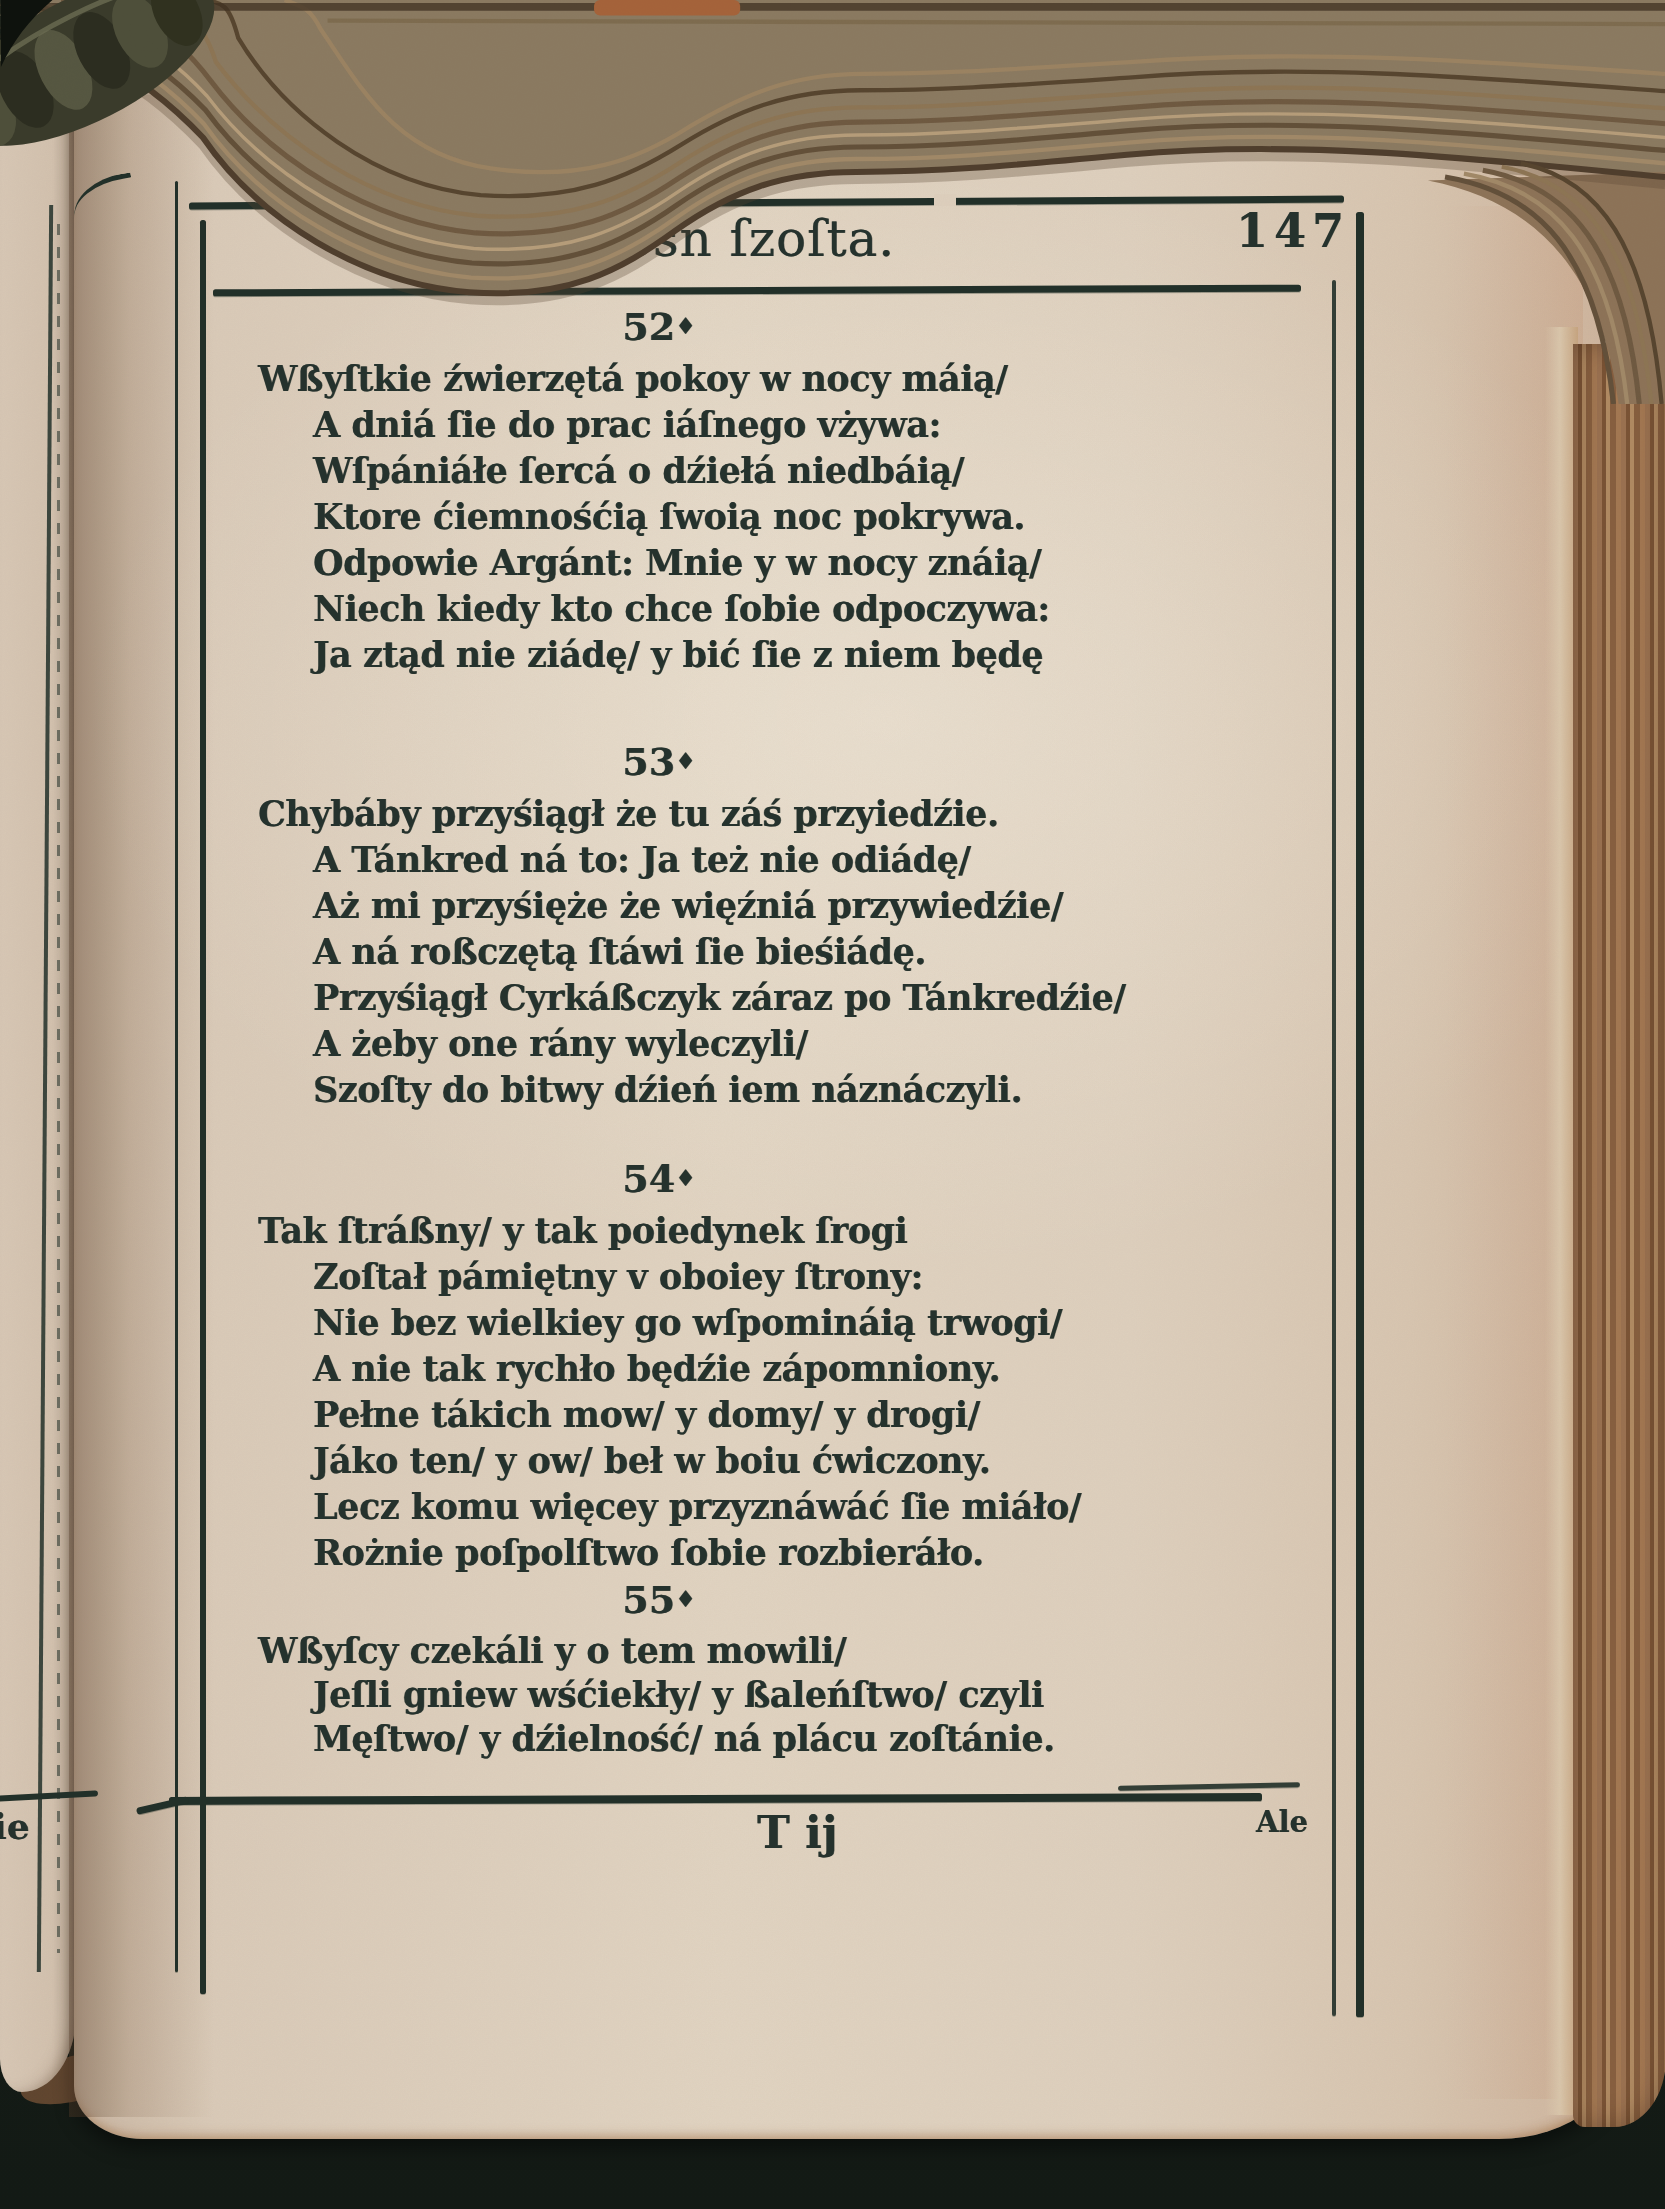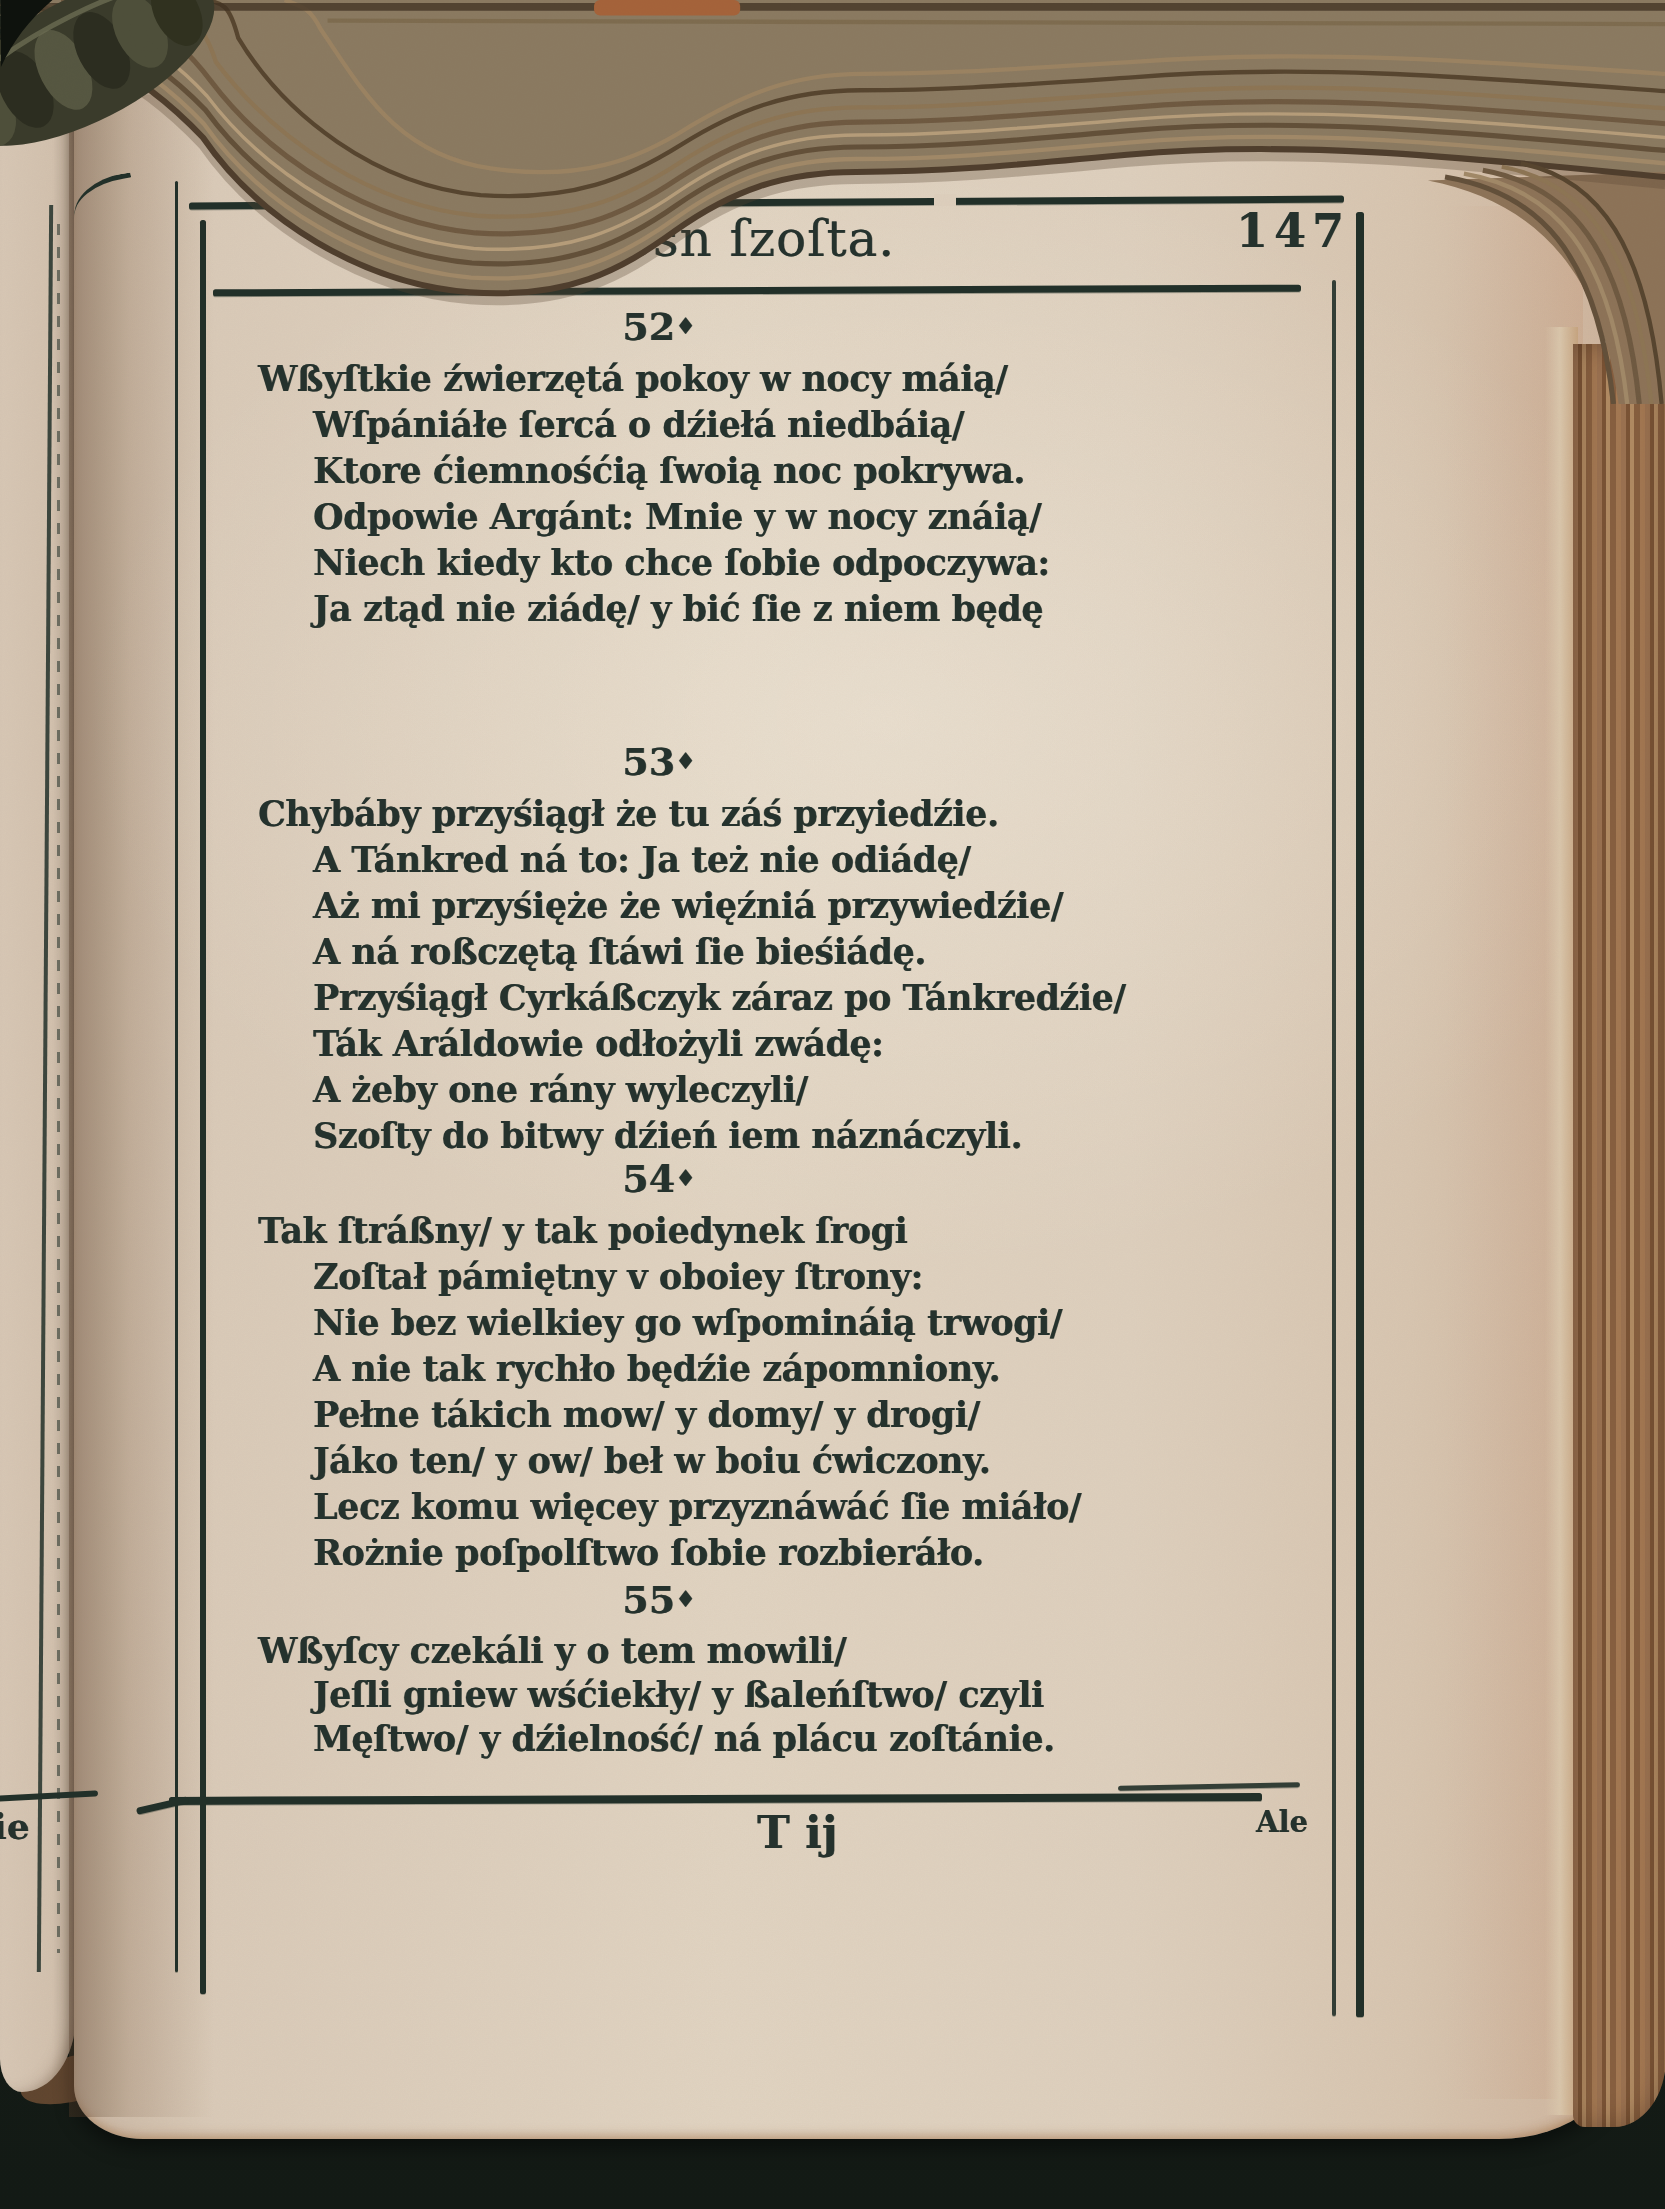--- a/index.html
+++ b/index.html
@@ -120,35 +120,35 @@
   <div class="rule rule-bottom"></div>
   <div class="rule rule-bottom-tail"></div>
   <div class="rule rule-bottom-frag"></div>
 
   <div class="header-title ink">Pieśn ſzoſta.</div>
   <div class="page-number ink">147</div>
 
   <div class="stanza" style="top:303px">
     <div class="stanza-num ink"><span>52</span><span class="orn">♦</span></div>
     <div class="line first ink">Wßyſtkie źwierzętá pokoy w nocy máią/</div>
+    <div class="line ink">A dniá ſie do prac iáſnego vżywa:</div>
     <div class="line ink">Wſpániáłe ſercá o dźiełá niedbáią/</div>
     <div class="line ink">Ktore ćiemnośćią ſwoią noc pokrywa.</div>
     <div class="line ink">Odpowie Argánt: Mnie y w nocy znáią/</div>
     <div class="line ink">Niech kiedy kto chce ſobie odpoczywa:</div>
     <div class="line ink">Ja ztąd nie ziádę/ y bić ſie z niem będę</div>
   </div>
 
   <div class="stanza" style="top:738px">
     <div class="stanza-num ink"><span>53</span><span class="orn">♦</span></div>
     <div class="line first ink">Chybáby przyśiągł że tu záś przyiedźie.</div>
     <div class="line ink">A Tánkred ná to: Ja też nie odiádę/</div>
     <div class="line ink">Aż mi przyśięże że więźniá przywiedźie/</div>
     <div class="line ink">A ná roßczętą ſtáwi ſie bieśiádę.</div>
     <div class="line ink">Przyśiągł Cyrkáßczyk záraz po Tánkredźie/</div>
-    <div class="line ink">Ták Aráldowie odłożyli zwádę:</div>
     <div class="line ink">A żeby one rány wyleczyli/</div>
     <div class="line ink">Szoſty do bitwy dźień iem náznáczyli.</div>
   </div>
 
   <div class="stanza" style="top:1155px">
     <div class="stanza-num ink"><span>54</span><span class="orn">♦</span></div>
     <div class="line first ink">Tak ſtráßny/ y tak poiedynek ſrogi</div>
     <div class="line ink">Zoſtał pámiętny v oboiey ſtrony:</div>
     <div class="line ink">Nie bez wielkiey go wſpomináią trwogi/</div>
     <div class="line ink">A nie tak rychło będźie zápomniony.</div>

